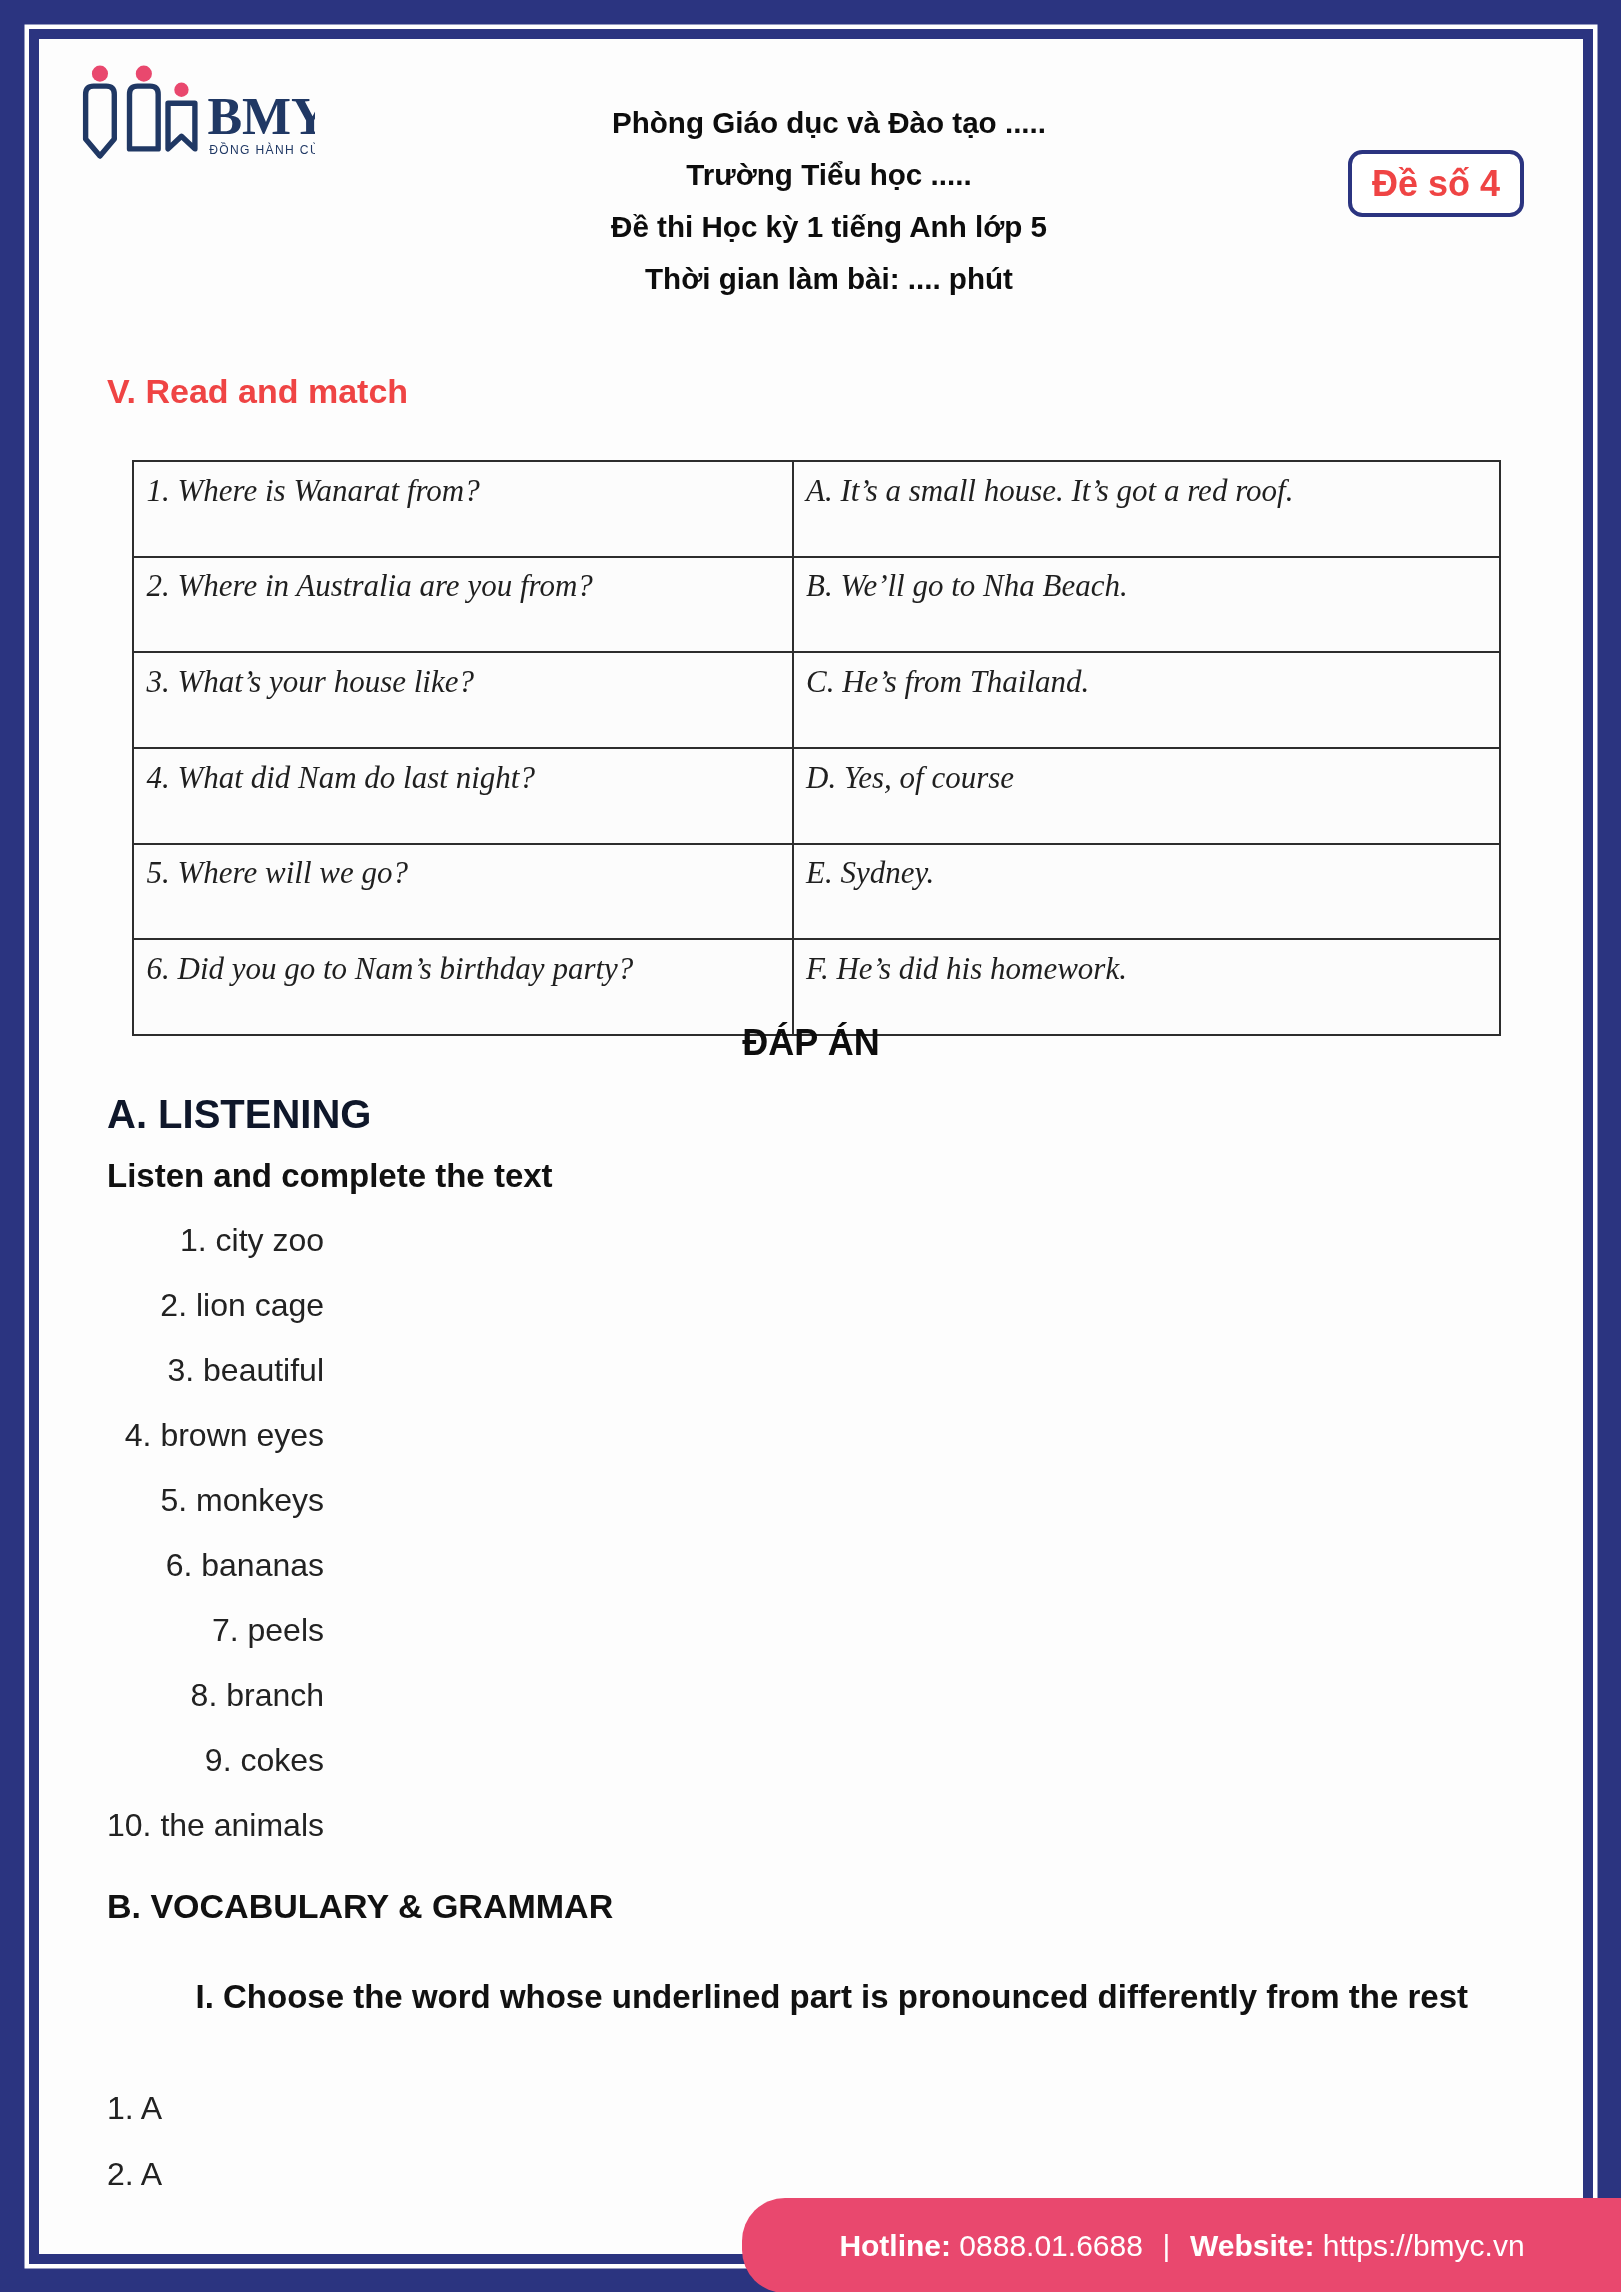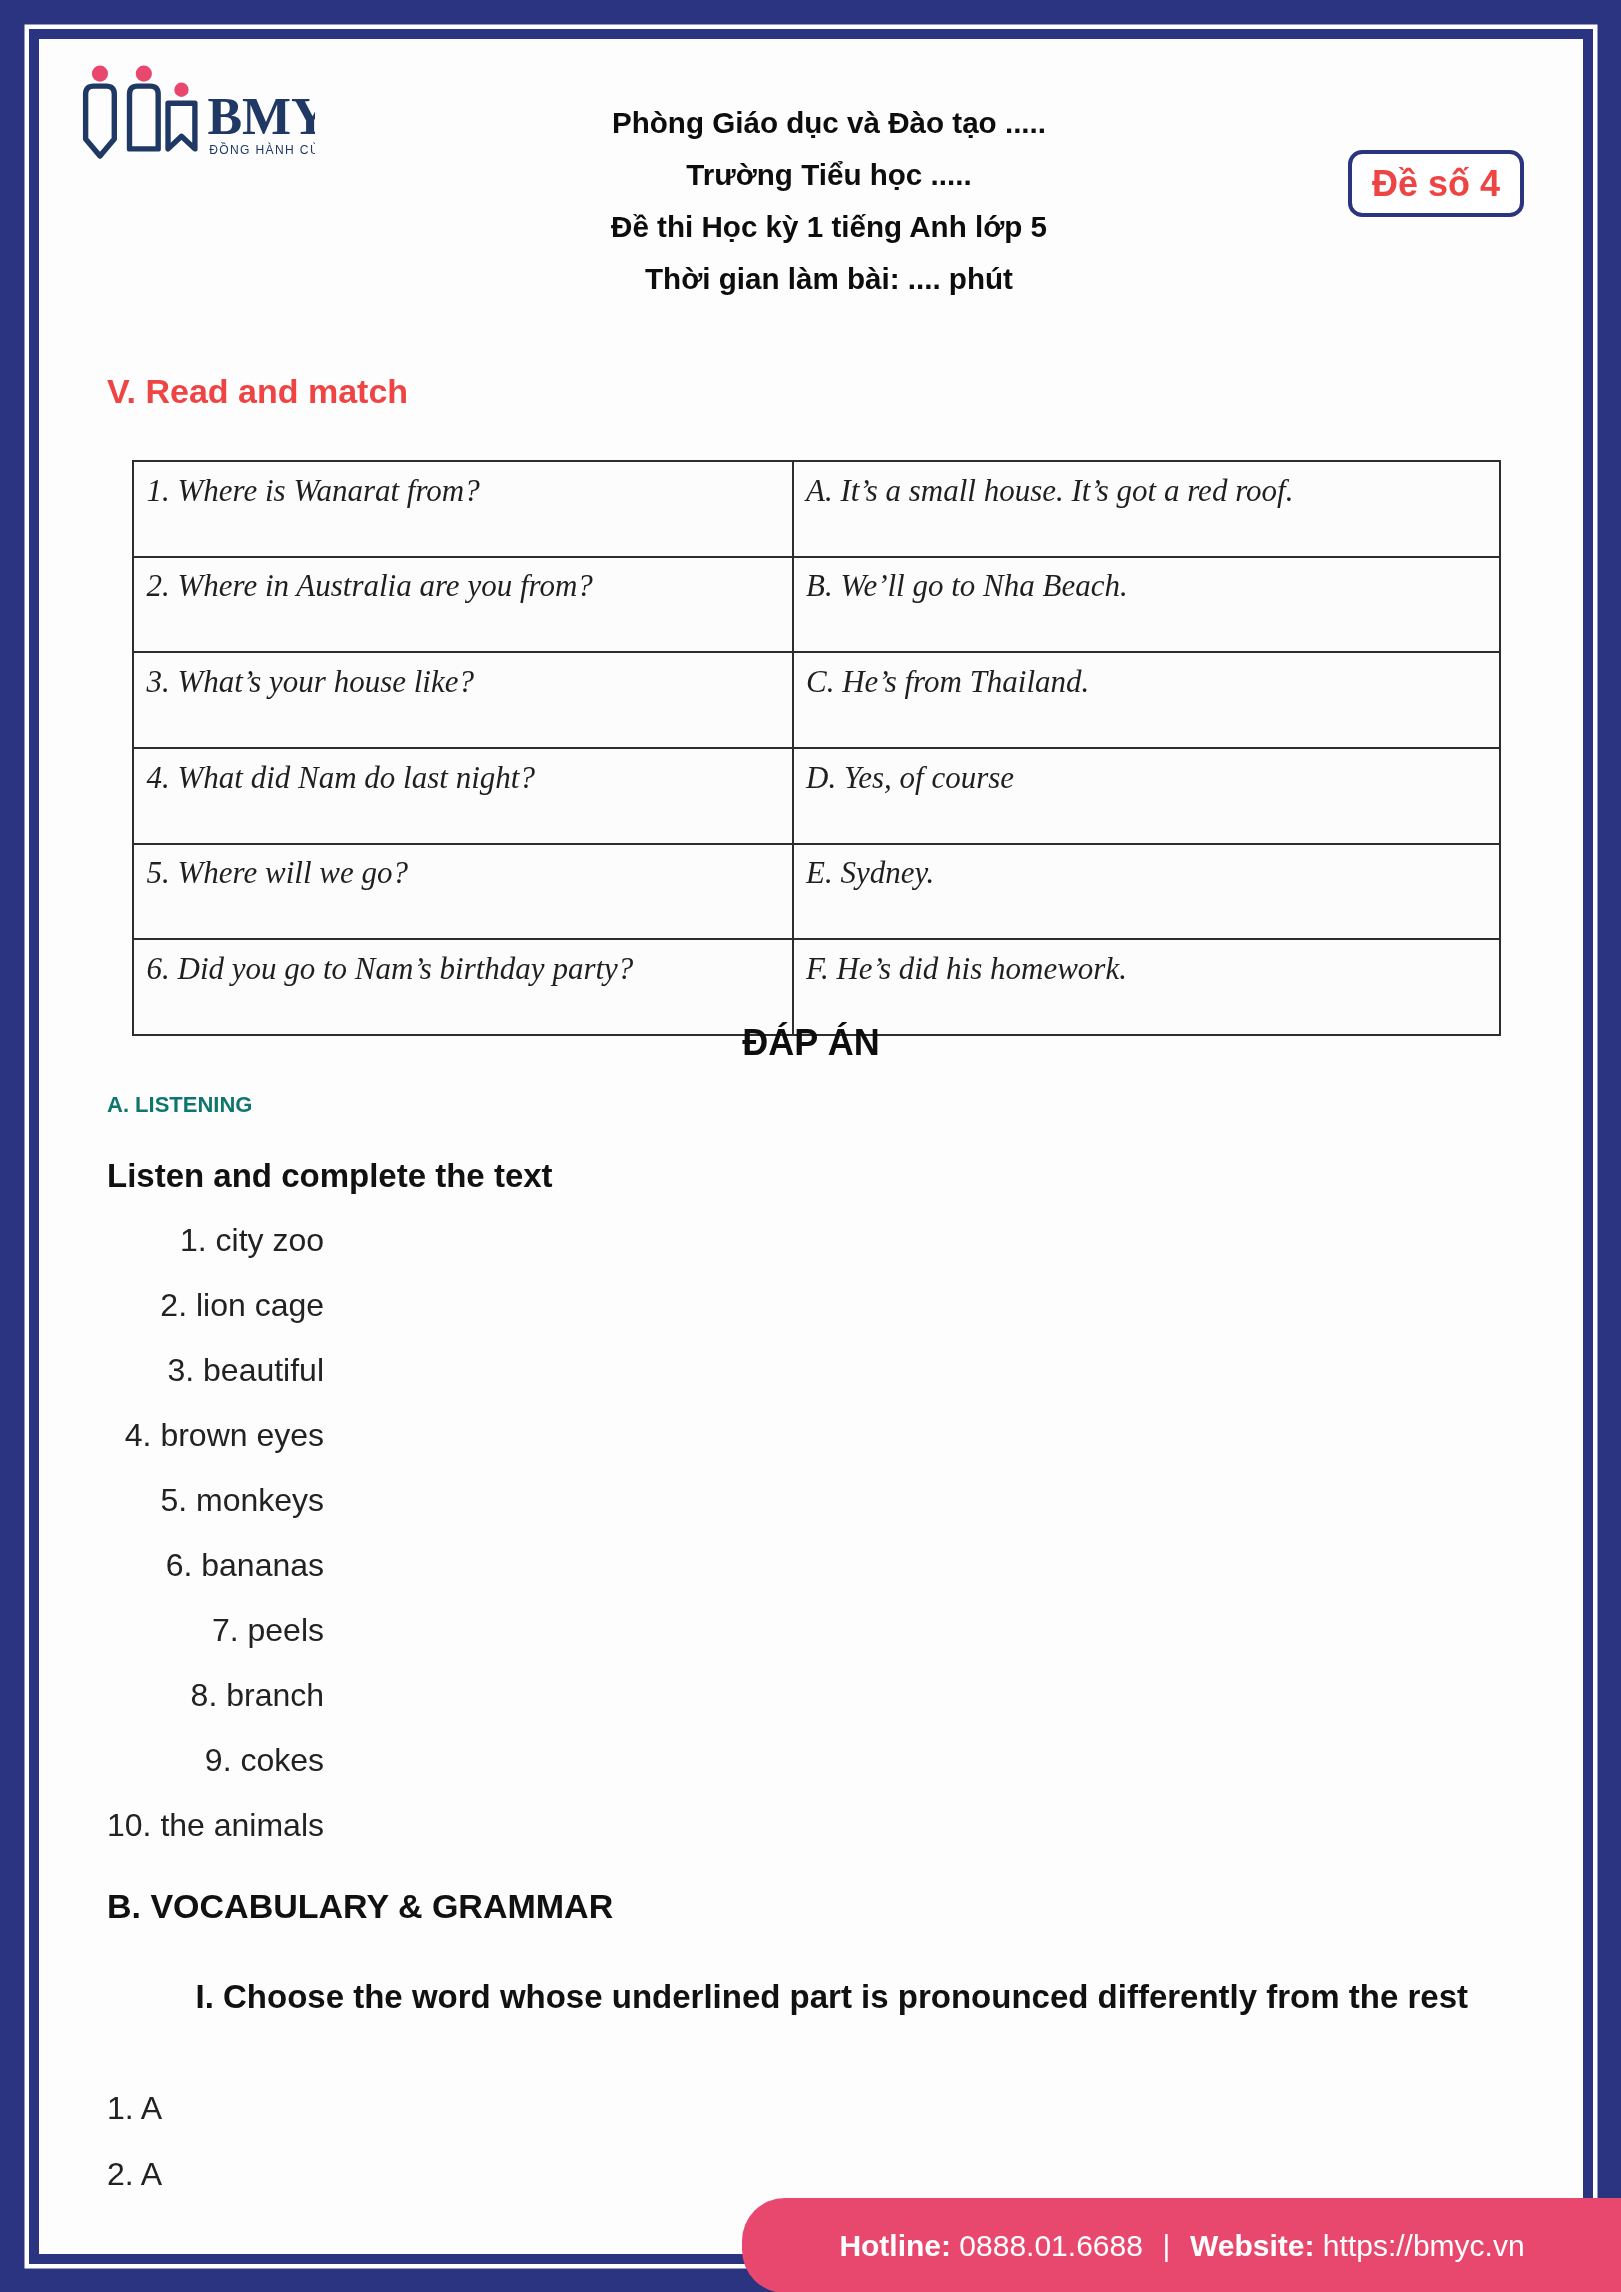--- a/index.html
+++ b/index.html
@@ -36,21 +36,21 @@
   .match-table td {
     border:2.7px solid #2d2d2d; height:83px; vertical-align:top;
     padding:10.7px 9px 0 12.5px;
     font-family:"Liberation Serif", serif; font-size:31px; color:#1f1f1f;
   }
   .match-table td.q { width:636px; }
   .match-table td.a { width:684px; }
 
   
   .dap-an { left:0; right:0; top:983px; text-align:center; font-size:36px; font-weight:700; color:#0d0d0d; }
-  .h-listening { left:68px; top:1053px; font-size:22px; font-weight:700; color:#0f766e; }
+  .h-listening { left:68px; top:1053px; font-size:40px; font-weight:700; color:#0f172a; }
   .h-listen-sub { left:68px; top:1118px; font-size:33px; font-weight:700; color:#111; }
   .listening-list { left:68px; top:1179px; font-size:32px; color:#222; }
   .listening-list div { height:65px; line-height:45px;text-align:right; }
   .h-vocab { left:68px; top:1848px; font-size:34px; font-weight:700; color:#111; }
   .vocab-instruction {
     left:68px; top:1924px; width:1361px;
     font-size:33px; font-weight:700; line-height:68px; color:#111;text-align:right;
   }
   .vocab-list { left:68px; top:2047px; font-size:32px; color:#222; }
   .vocab-list div { height:66px; line-height:45px; }

